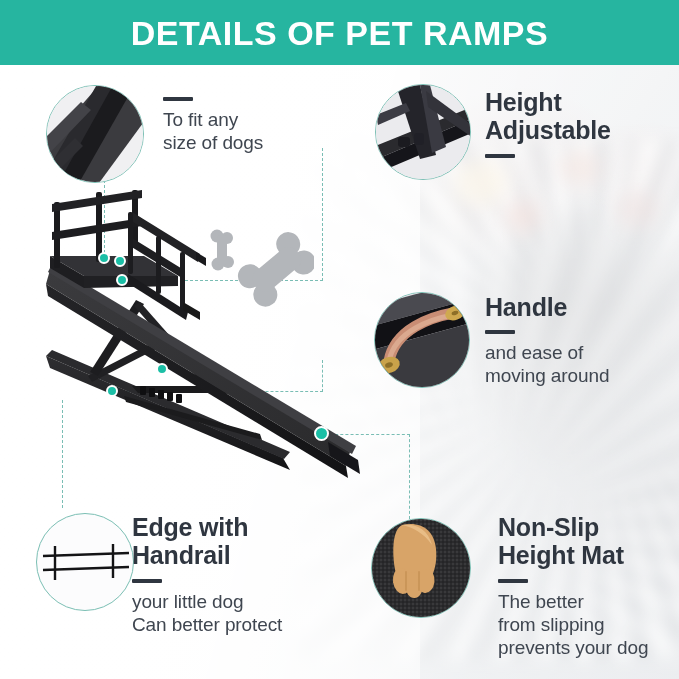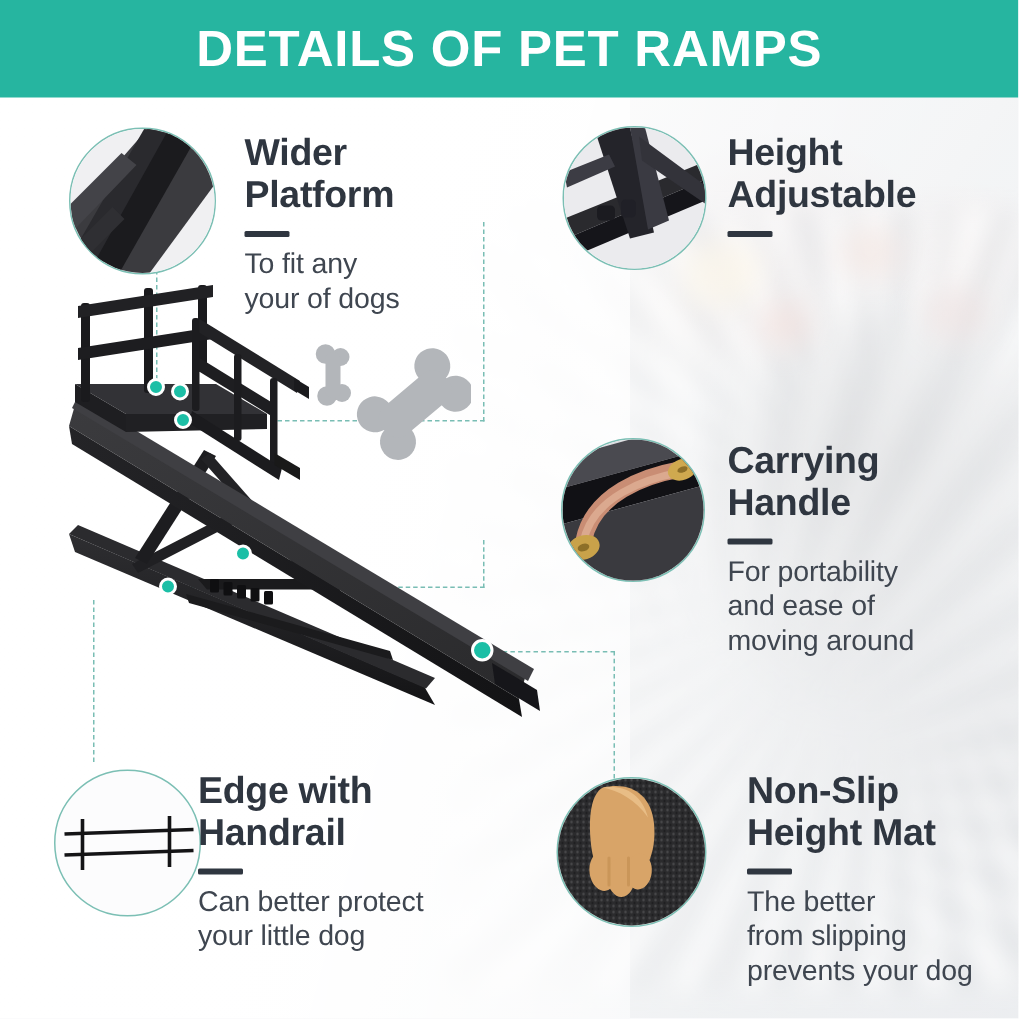--- a/index.html
+++ b/index.html
@@ -299,61 +299,55 @@
       </g>
       <g fill="#c08a4e" opacity=".55">
         <rect x="33" y="52" width="2" height="20" rx="1"></rect>
         <rect x="46" y="52" width="2" height="20" rx="1"></rect>
       </g>
       <path d="M30,6 C44,4 56,10 60,26 C52,14 40,8 30,6 Z" fill="#e8bd86"></path>
     </svg>
   </div>
 
   <div class="block" style="left:163px; top:88px; width:175px;">
-    <div class="blk-title">
-      <div>Wider</div>
-      <div>Platform</div>
-    </div>
     <div class="blk-rule"></div>
     <div class="blk-body">
       <div>To fit any</div>
-      <div>your of dogs</div>
+      <div>size of dogs</div>
     </div>
   </div>
 
   <div class="block" style="left:485px; top:88px; width:190px;">
     <div class="blk-title">
       <div>Height</div>
       <div>Adjustable</div>
     </div>
     <div class="blk-rule"></div>
   </div>
 
   <div class="block" style="left:485px; top:293px; width:190px;">
     <div class="blk-title">
-      <div>Carrying</div>
       <div>Handle</div>
     </div>
     <div class="blk-rule"></div>
     <div class="blk-body">
-      <div>For portability</div>
       <div>and ease of</div>
       <div>moving around</div>
     </div>
   </div>
 
   <div class="block" style="left:132px; top:513px; width:200px;">
     <div class="blk-title">
       <div>Edge with</div>
       <div>Handrail</div>
     </div>
     <div class="blk-rule"></div>
     <div class="blk-body">
+      <div>your little dog</div>
       <div>Can better protect</div>
-      <div>your little dog</div>
     </div>
   </div>
 
   <div class="block" style="left:498px; top:513px; width:195px;">
     <div class="blk-title">
       <div>Non-Slip</div>
       <div>Height Mat</div>
     </div>
     <div class="blk-rule"></div>
     <div class="blk-body">

